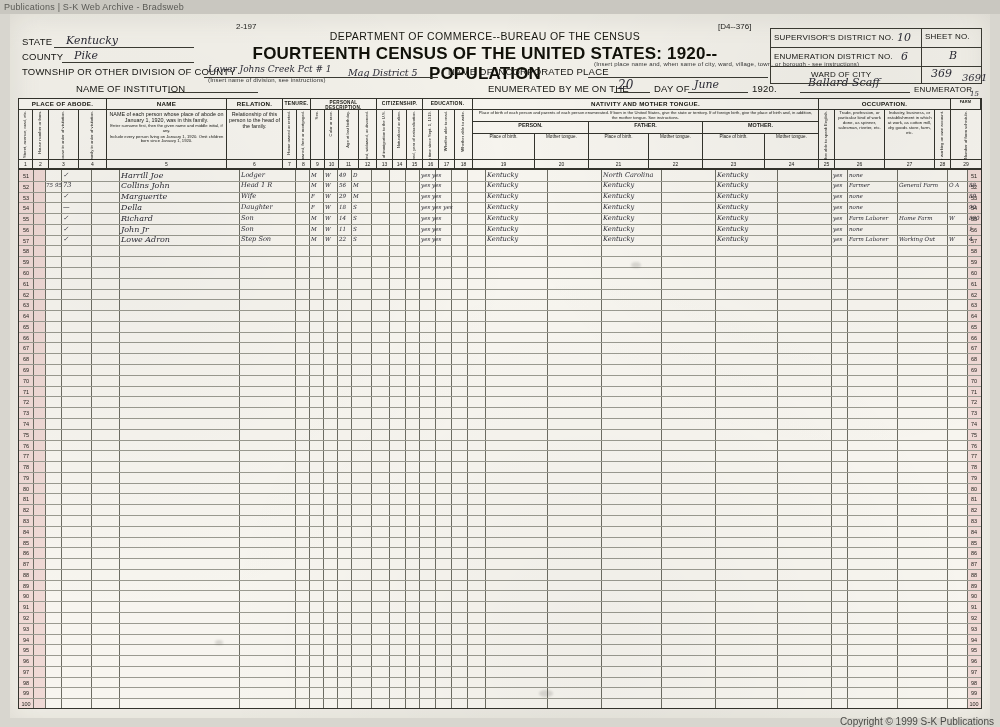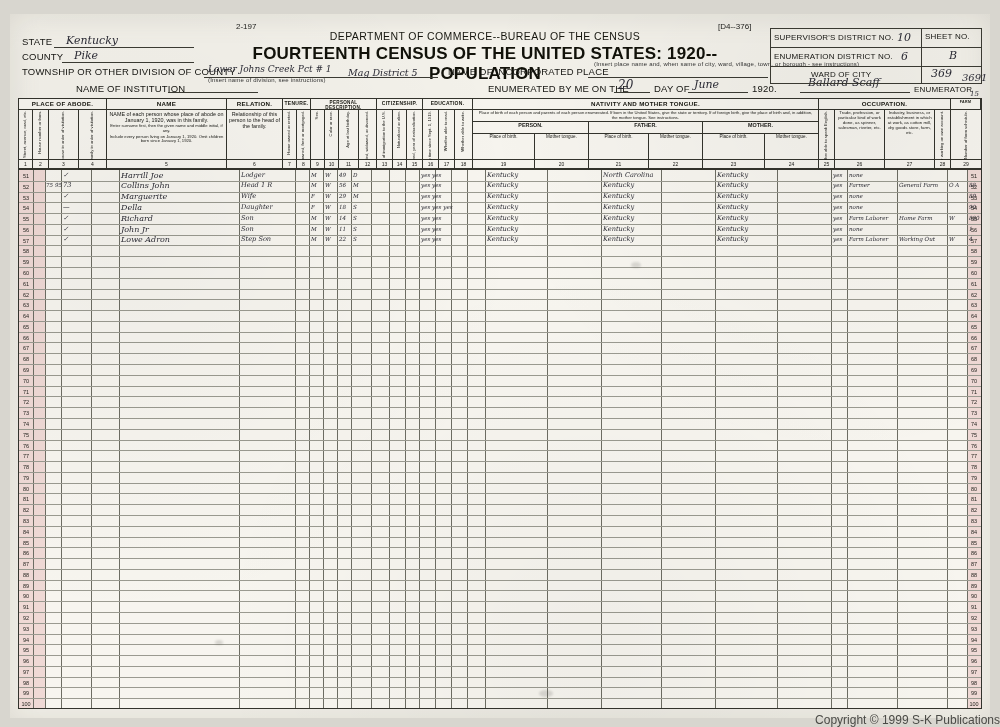--- a/index.html
+++ b/index.html
@@ -28,22 +28,22 @@
     background: #c9c7c0;
     color: #5a5a55;
     font-size: 9px;
     line-height: 14px;
     padding-left: 4px;
     box-sizing: border-box;
     letter-spacing: 0.2px;
   }
   .bottom-watermark {
     position: absolute;
-    bottom: 0; right: 0;
-    font-size: 12px;
+    bottom: 0; right: 6px;
+    font-size: 10px;
     color: #4a4a46;
     margin-top: 20px;
   }
   
   .sheet {
     position: absolute;
     top: 14px;
     left: 10px;
     width: 980px;
     height: 704px;
@@ -272,20 +272,21 @@
     border-radius: 50%;
     background: rgba(80,78,70,0.18);
     filter: blur(1px);
   }
 </style>
 </head>
 <body>
 
 <div id="page">
 
+  <div class="top-watermark">Publications | S-K Web Archive - Bradsweb</div>
 
   <div class="sheet">
 
     <div class="hdr">
 
       <div class="form-no-left">2-197</div>
       <div class="form-no-right">[D4--376]</div>
 
       <div class="bureau">DEPARTMENT OF COMMERCE--BUREAU OF THE CENSUS</div>
       <div class="title">FOURTEENTH CENSUS OF THE UNITED STATES: 1920--POPULATION</div>

